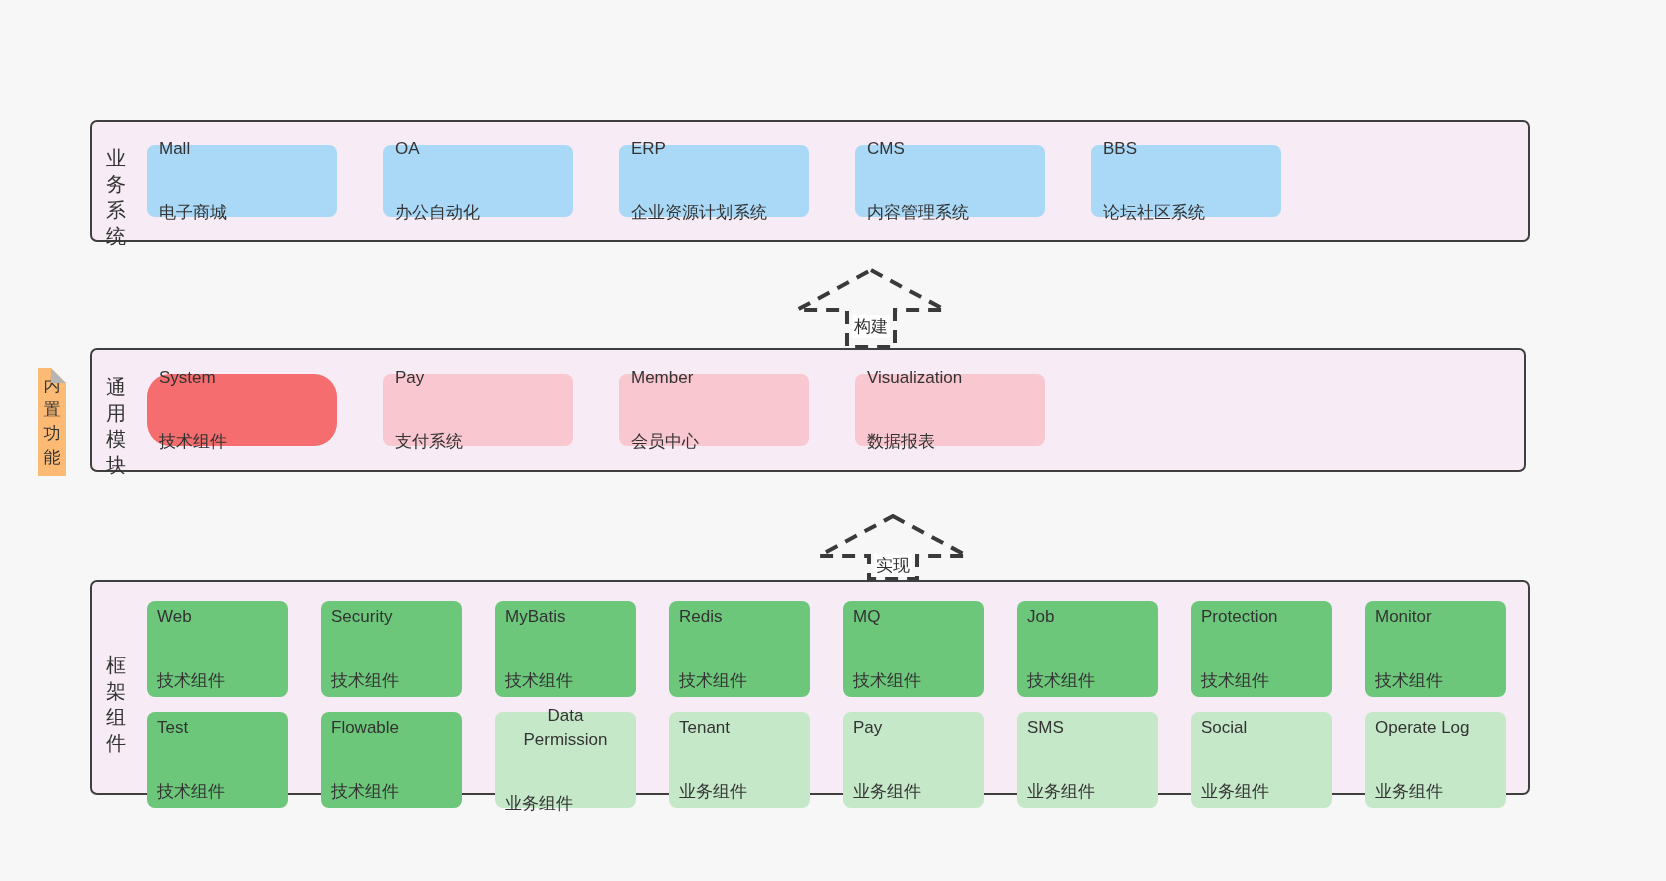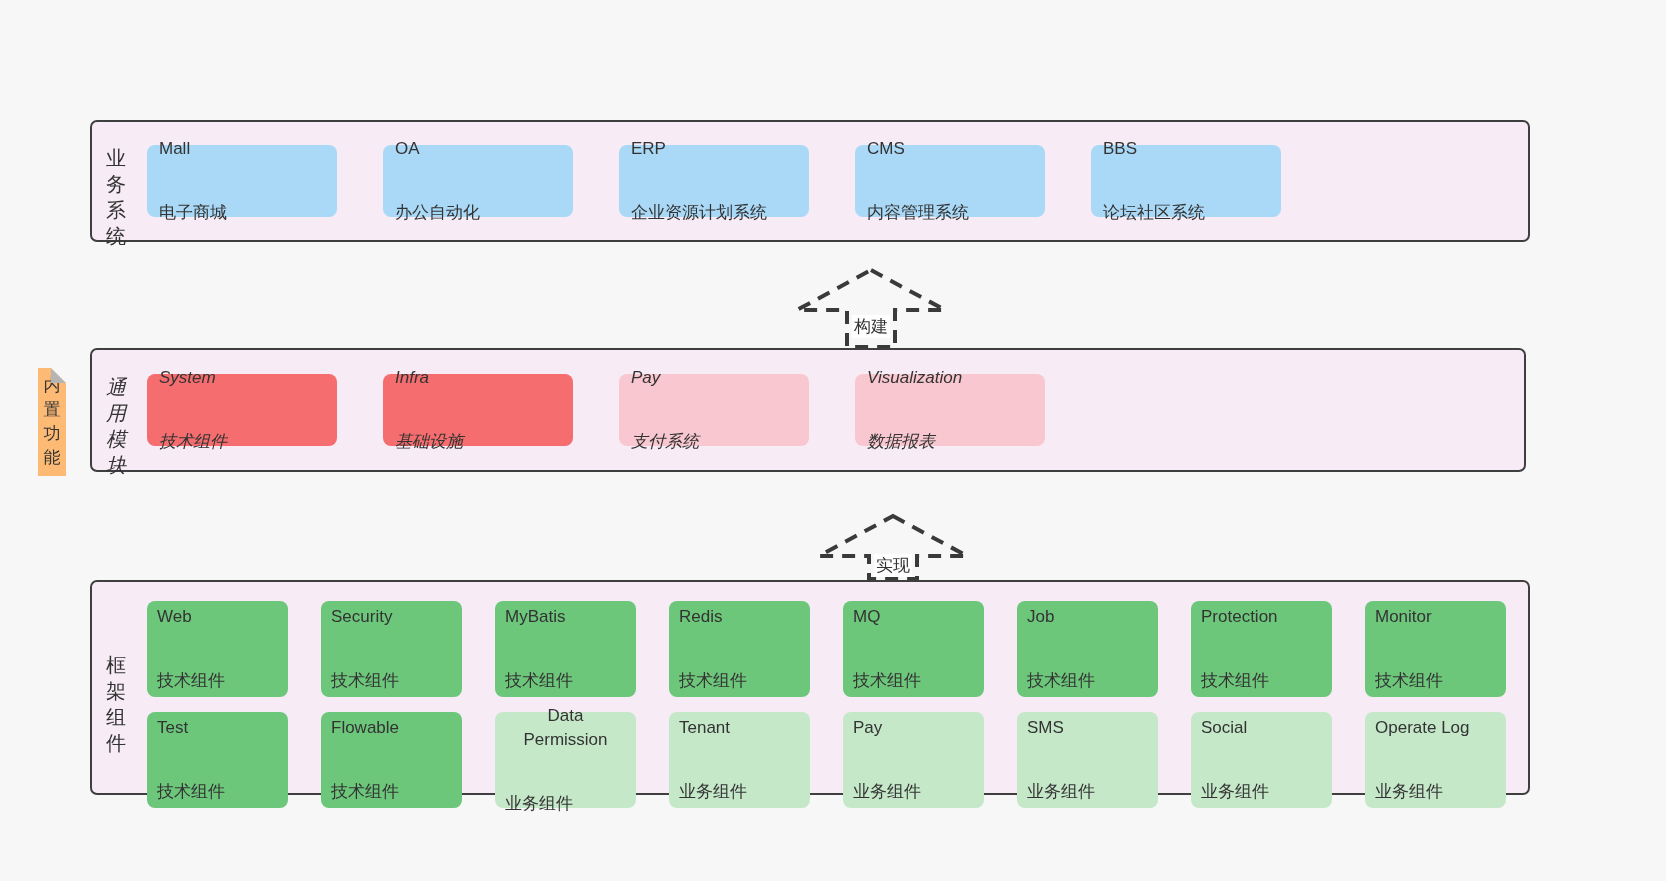--- a/index.html
+++ b/index.html
@@ -15,21 +15,21 @@
 
   
   .panel{
     position:absolute;
     background:#f7ecf5;
     border:2px solid #3f3f3f;
     border-radius:7px;
     box-sizing:border-box;
   }
   .s1{left:90px;top:120px;width:1440px;height:122px;}
-  .s2{left:90px;top:348px;width:1436px;height:124px;font-style:italic;}
+  .s2{left:90px;top:348px;width:1436px;height:124px;}
   .s3{left:90px;top:580px;width:1440px;height:215px;}
 
   .vlabel{
     position:absolute;left:10px;top:16px;height:100%;width:28px;
     display:flex;align-items:center;justify-content:center;
     font-size:20px;line-height:26px;text-align:center;
     word-break:break-all;color:#333;
   }
 
   .boxes{
@@ -40,21 +40,21 @@
     box-sizing:border-box;
     width:190px;height:72px;
     border-radius:8px;
     display:flex;flex-direction:column;align-items:flex-start;justify-content:center;
     text-align:center;
     font-size:17px;line-height:24px;
     padding:2px 12px;
     gap:40px;
   }
   .blue{background:#a9d9f6;}
-  .red{background:#f56d6f;}
+  .red{background:#f56d6f;border-radius:23px;}
   .pink{background:#f9c7d0;}
   .green-d{background:#6cc77b;}
   .green-l{background:#c5e8c9;}
 
   
   .rows{
     position:absolute;left:55px;top:19px;
     display:flex;flex-direction:column;gap:15px;
   }
   .row{display:flex;gap:33px;}
@@ -127,27 +127,27 @@
   </div>
 
   <div class="sticky sticky2">内置功能</div>
   <div class="panel s2">
     <div class="vlabel">通用模块</div>
     <div class="boxes">
       <div class="box red">
         <div>System</div>
         <div>技术组件</div>
       </div>
-      <div class="box red">
-        <div>Infra</div>
-        <div>基础设施</div>
-      </div>
       <div class="box pink">
         <div>Pay</div>
         <div>支付系统</div>
+      </div>
+      <div class="box pink">
+        <div>Member</div>
+        <div>会员中心</div>
       </div>
       <div class="box pink">
         <div>Visualization</div>
         <div>数据报表</div>
       </div>
     </div>
   </div>
 
   <div class="arrow arrow2">
     <svg viewBox="0 0 154 70" preserveAspectRatio="none">

